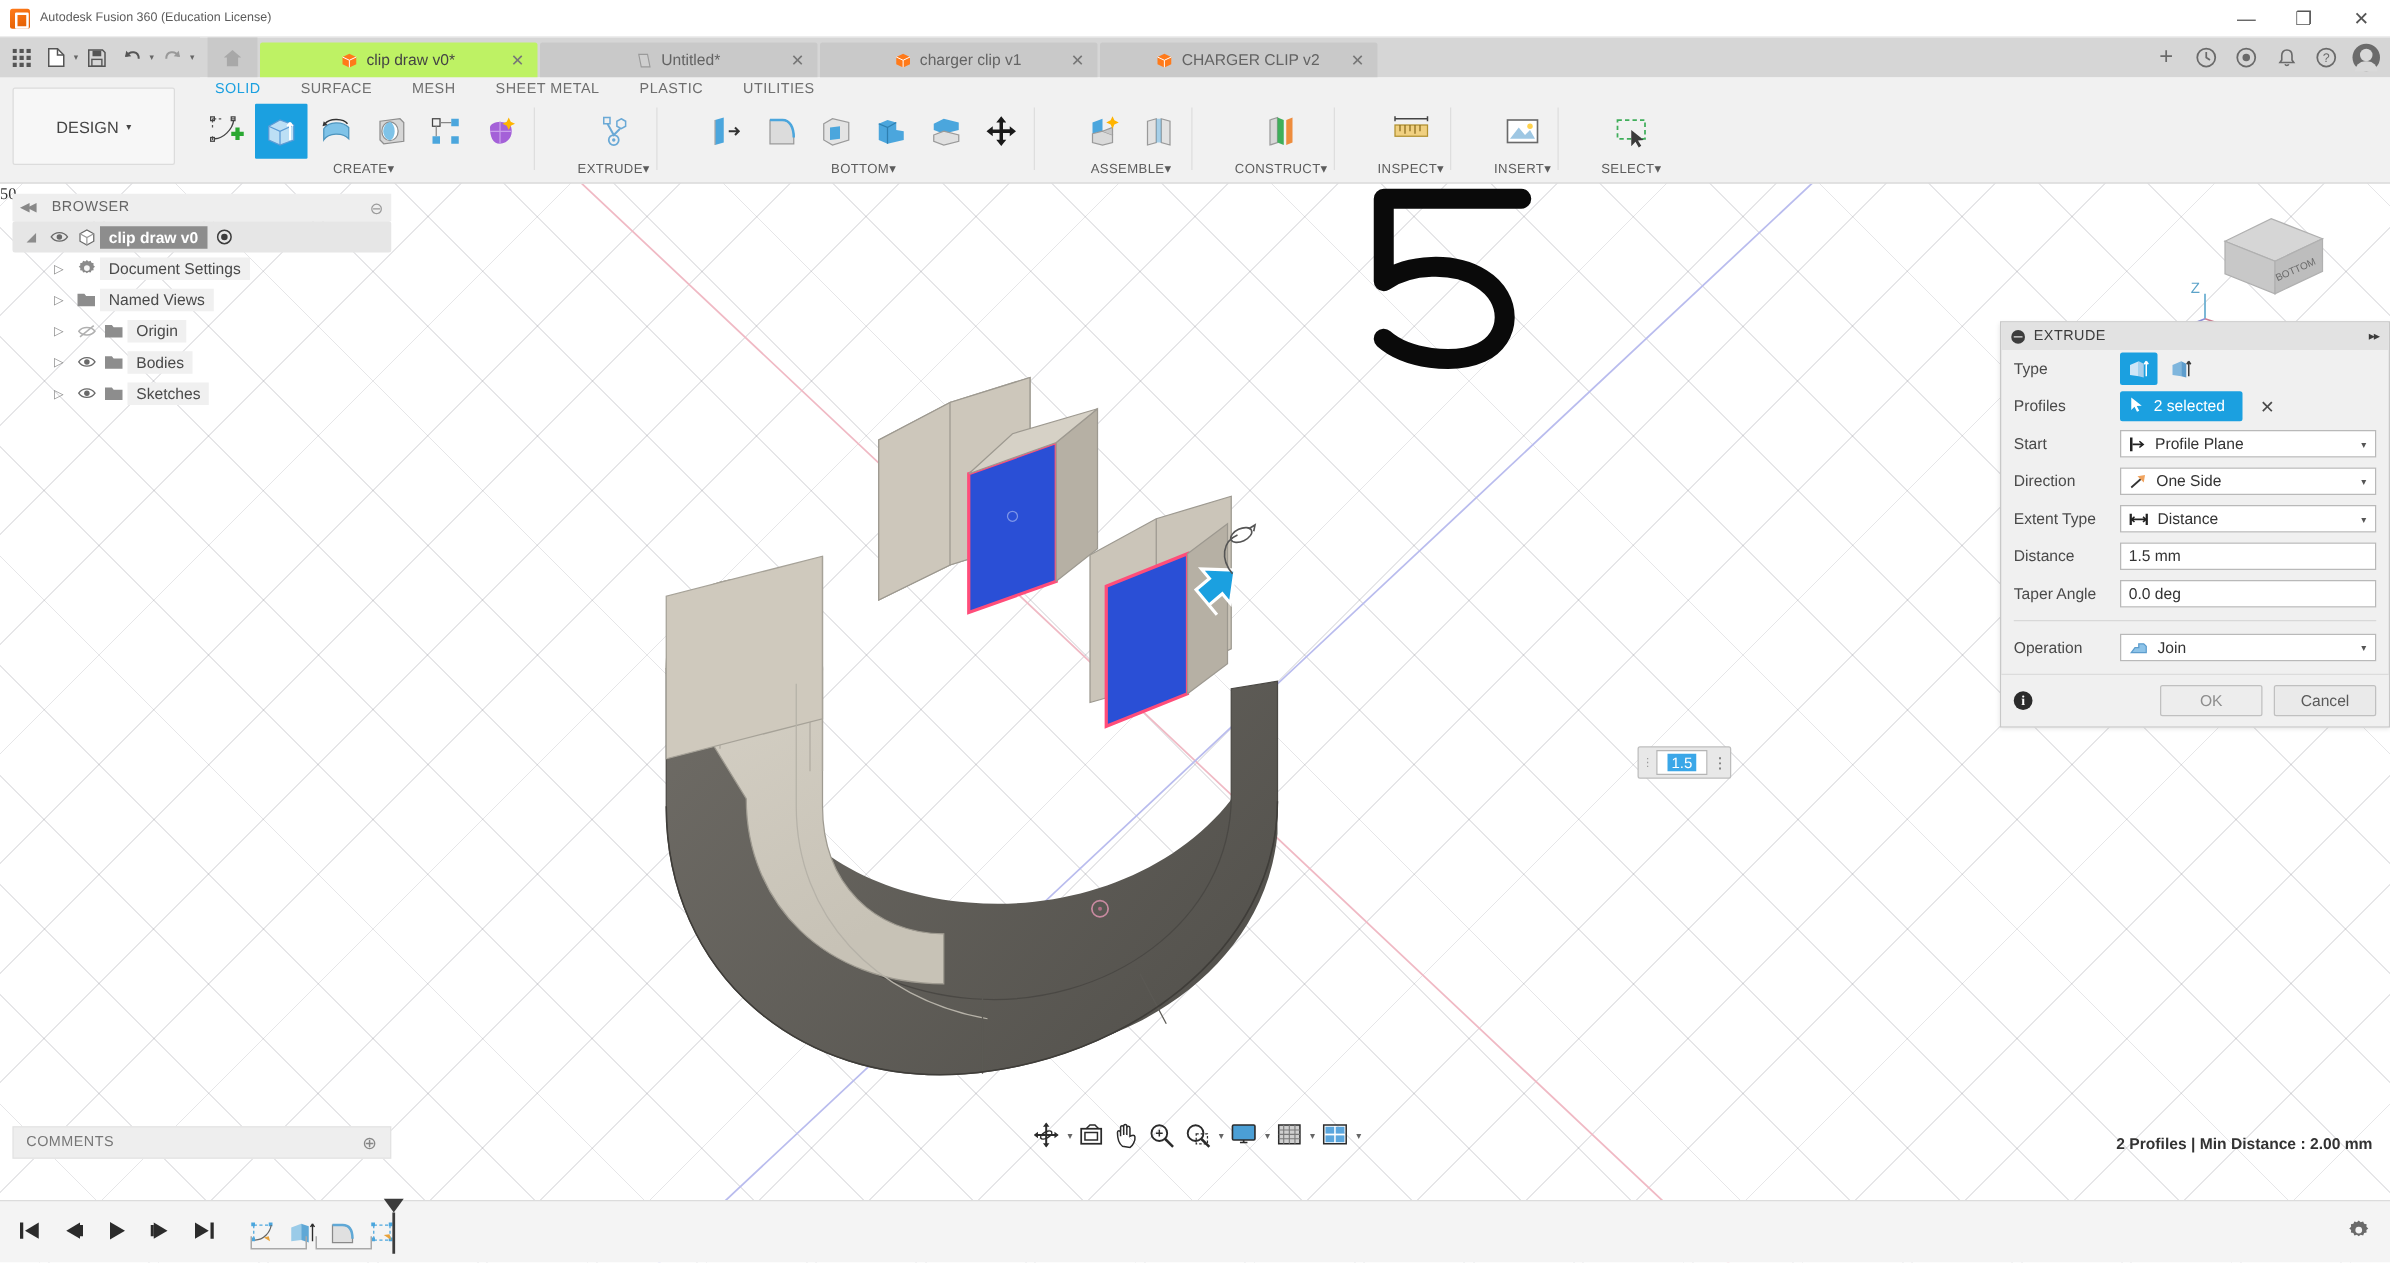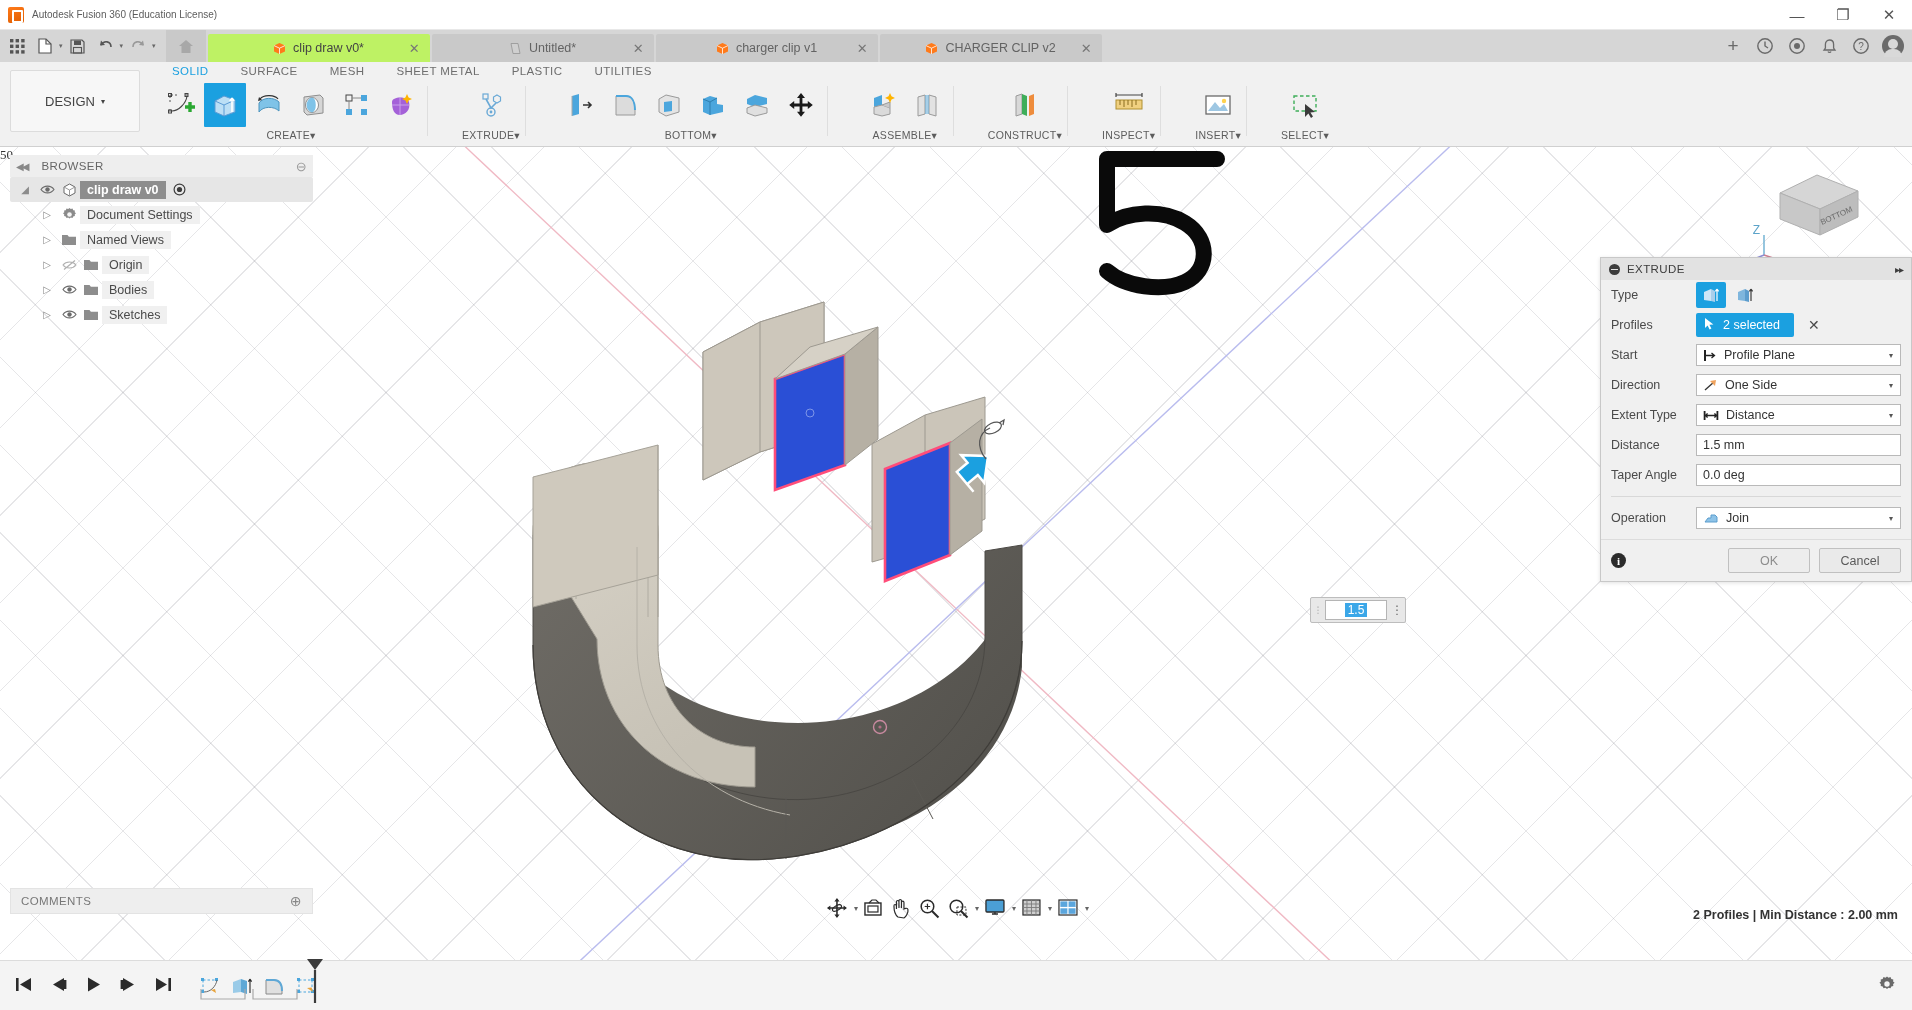--- a/index.html
+++ b/index.html
@@ -84,21 +84,21 @@
   #browser-head .collapse{margin-right:14px;color:#888;font-size:10px;letter-spacing:-2px;}
   .brow{display:flex;align-items:center;height:25px;padding-left:4px;}
   .arrow{width:22px;text-align:center;color:#8c8c8c;font-size:10px;}
   .eye{width:22px;display:flex;align-items:center;justify-content:center;color:#7a7a7a;}
   .bicon{width:22px;display:flex;align-items:center;justify-content:center;}
   .blabel{background:#f0f0f0;padding:2px 7px;color:#4a4a4a;}
   .brow.root .blabel{background:#8d8d8d;color:#fff;font-weight:bold;}
   .brow.root{background:#e6e6e6;border-radius:2px;}
   .radio{width:20px;display:flex;align-items:center;justify-content:center;margin-left:4px;}
   
-  #comments{position:absolute;left:10px;bottom:96px;width:303px;height:26px;
+  #comments{position:absolute;left:10px;bottom:83px;width:303px;height:26px;
     background:#eeeeee;display:flex;align-items:center;padding:0 10px;color:#777;
     font-size:11.5px;letter-spacing:.4px;border:1px solid #e3e3e3;margin-top:12px;}
   #comments .plus{margin-left:auto;color:#888;font-size:14px;}
   
   #extrude{position:absolute;right:0px;top:110px;width:312px;background:#f0f0f0;
     border:1px solid #c8c8c8;font-size:12.5px;box-shadow:0 1px 4px rgba(0,0,0,.12);}
   #ex-head{height:22px;background:#e2e2e2;display:flex;align-items:center;padding:0 8px;
     color:#3c3c3c;font-size:11.5px;letter-spacing:.4px;}
   #ex-head .minus{width:11px;height:11px;border-radius:50%;background:#3c3c3c;
     position:relative;margin-right:7px;}
@@ -126,21 +126,21 @@
   .exbtn{height:25px;min-width:82px;border:1px solid #c0c0c0;background:#eaeaea;
     display:flex;align-items:center;justify-content:center;color:#5a5a5a;font-size:12.5px;
     border-radius:2px;margin-left:9px;}
   .exbtn.ok{color:#8d8d8d;background:#ededed;}
   #ex-btns{margin-left:auto;display:flex;}
   
   #valbox{position:absolute;left:1310px;top:450px;height:26px;display:flex;align-items:center;
     background:#e8e8e8;border:1px solid #bdbdbd;border-radius:2px;}
   #valbox .grip{width:12px;height:24px;display:flex;align-items:center;justify-content:center;
     color:#9a9a9a;font-size:9px;letter-spacing:-2px;}
-  #valbox .vfield{width:62px;height:20px;background:#fff;border:1px solid #b5b5b5;
+  #valbox .vfield{width:41px;height:20px;background:#fff;border:1px solid #b5b5b5;
     display:flex;align-items:center;justify-content:center;margin:0 2px;}
   #valbox .vsel{background:#3ba7e8;color:#fff;padding:0 3px;font-size:12px;}
   #valbox .dots{width:16px;text-align:center;color:#6a6a6a;font-size:12px;line-height:8px;}
   
   #navbar{position:absolute;left:50%;transform:translateX(-50%);bottom:88px;height:28px;
     display:flex;align-items:center;gap:2px;}
   .nbtn{height:26px;display:flex;align-items:center;justify-content:center;padding:0 3px;color:#4a4a4a;}
   
   #statustext{position:absolute;right:14px;bottom:88px;font-size:12.5px;color:#333;font-weight:bold;}
   

